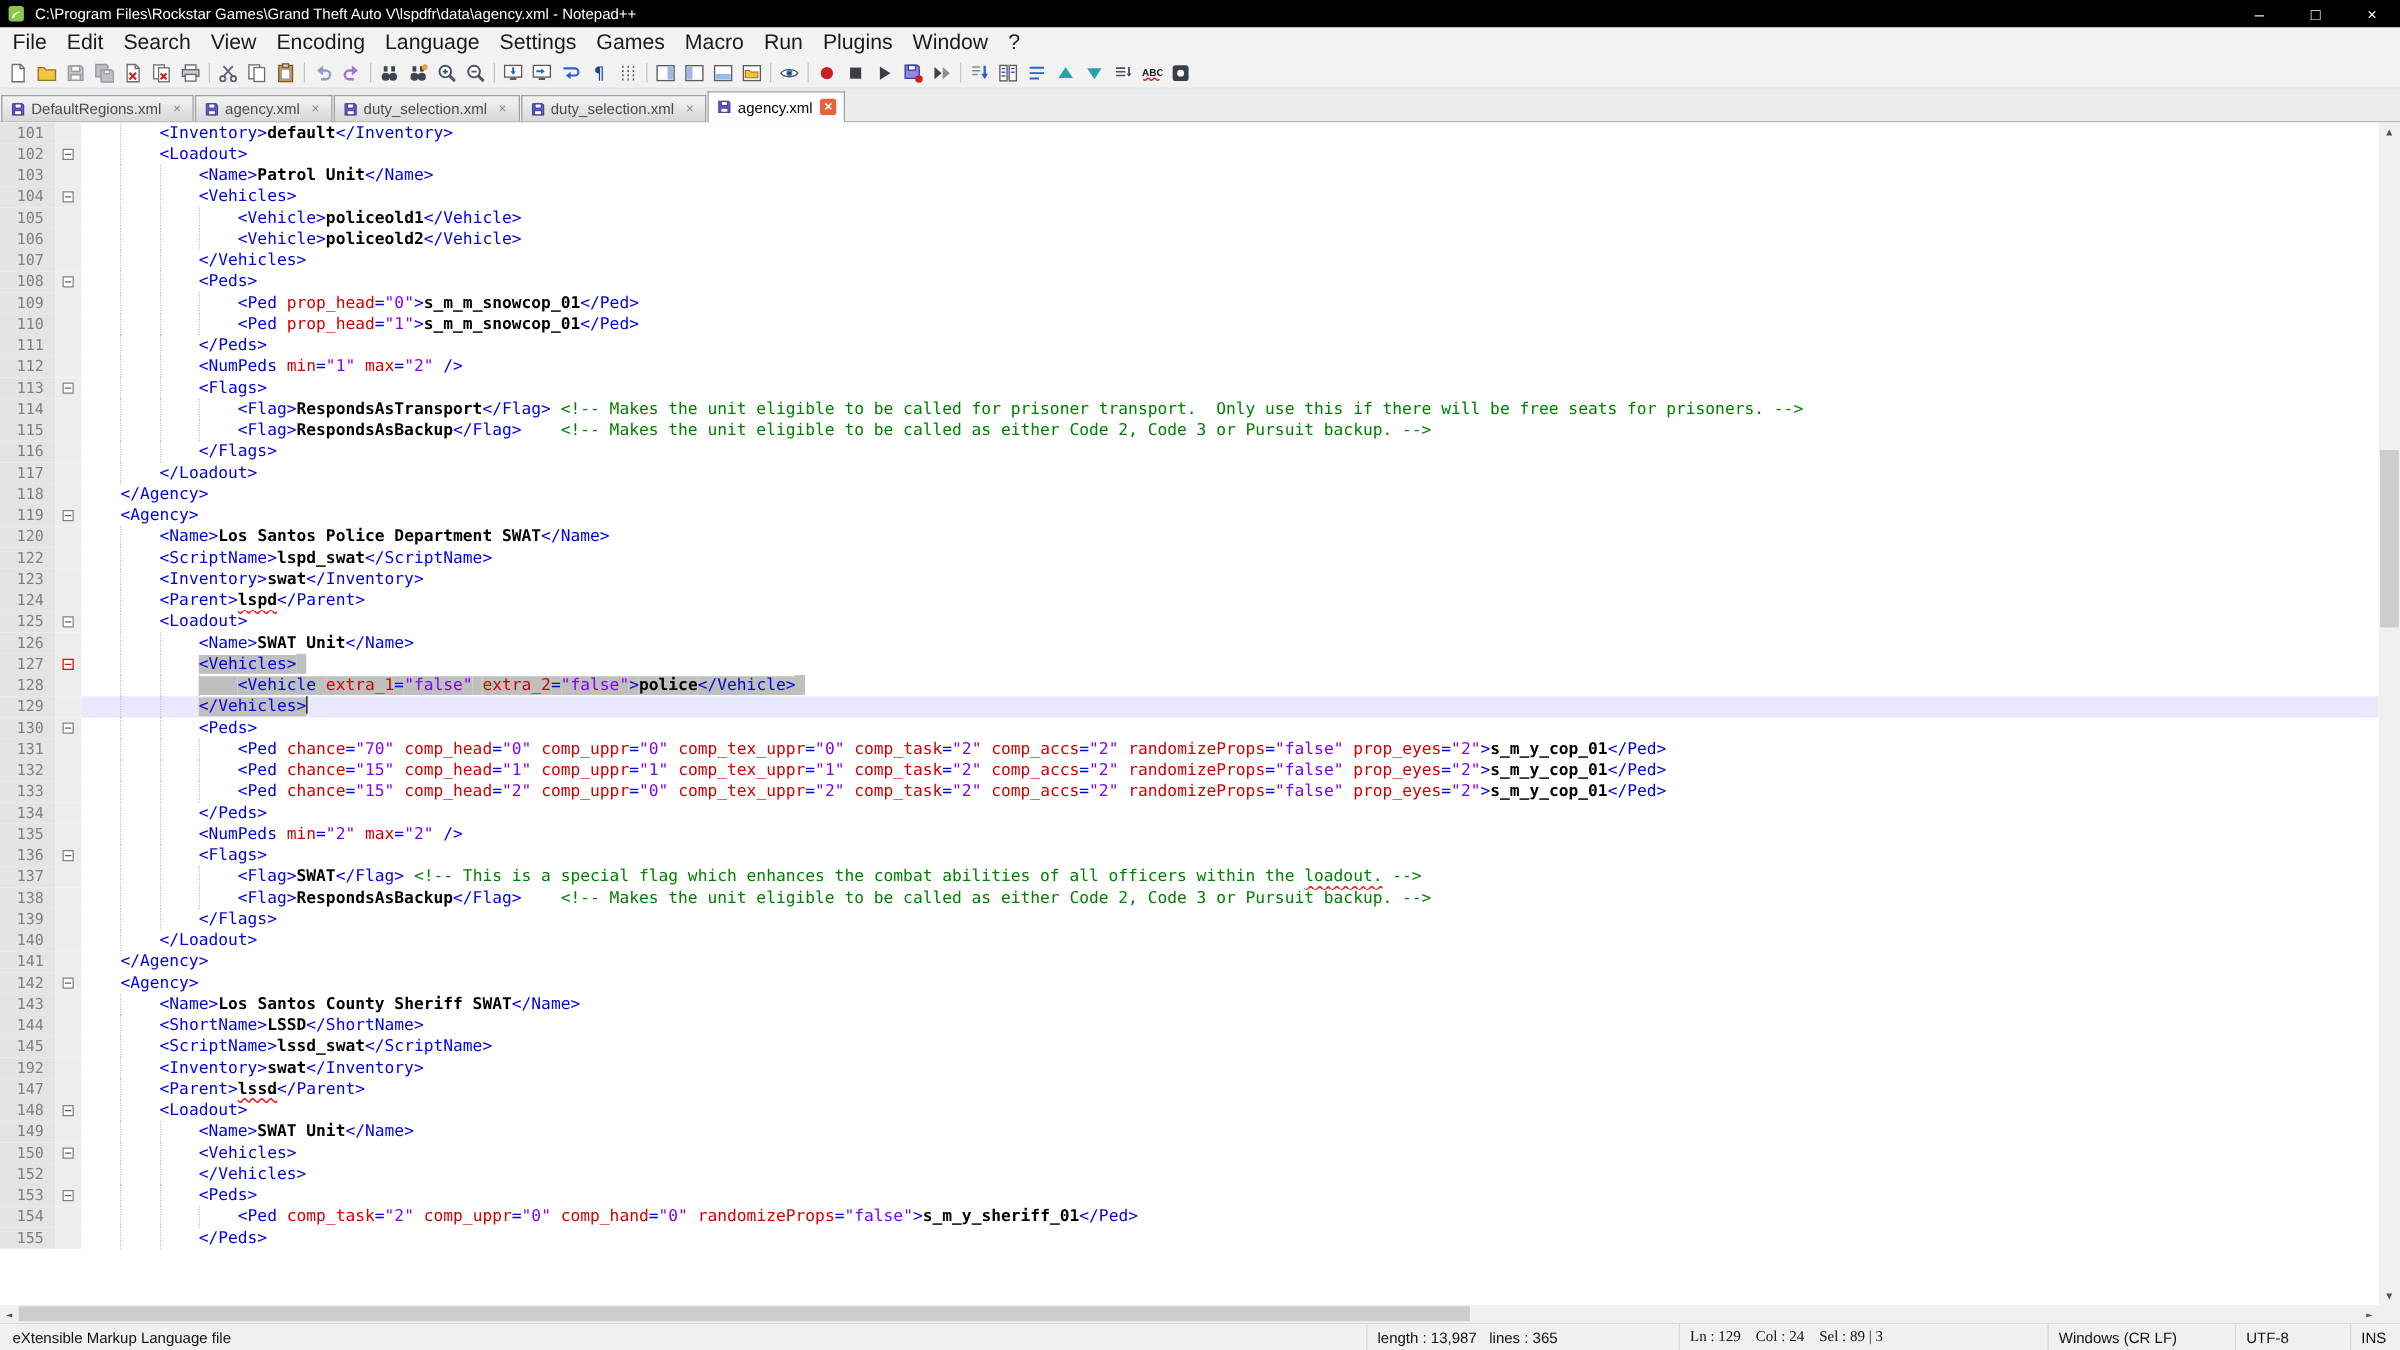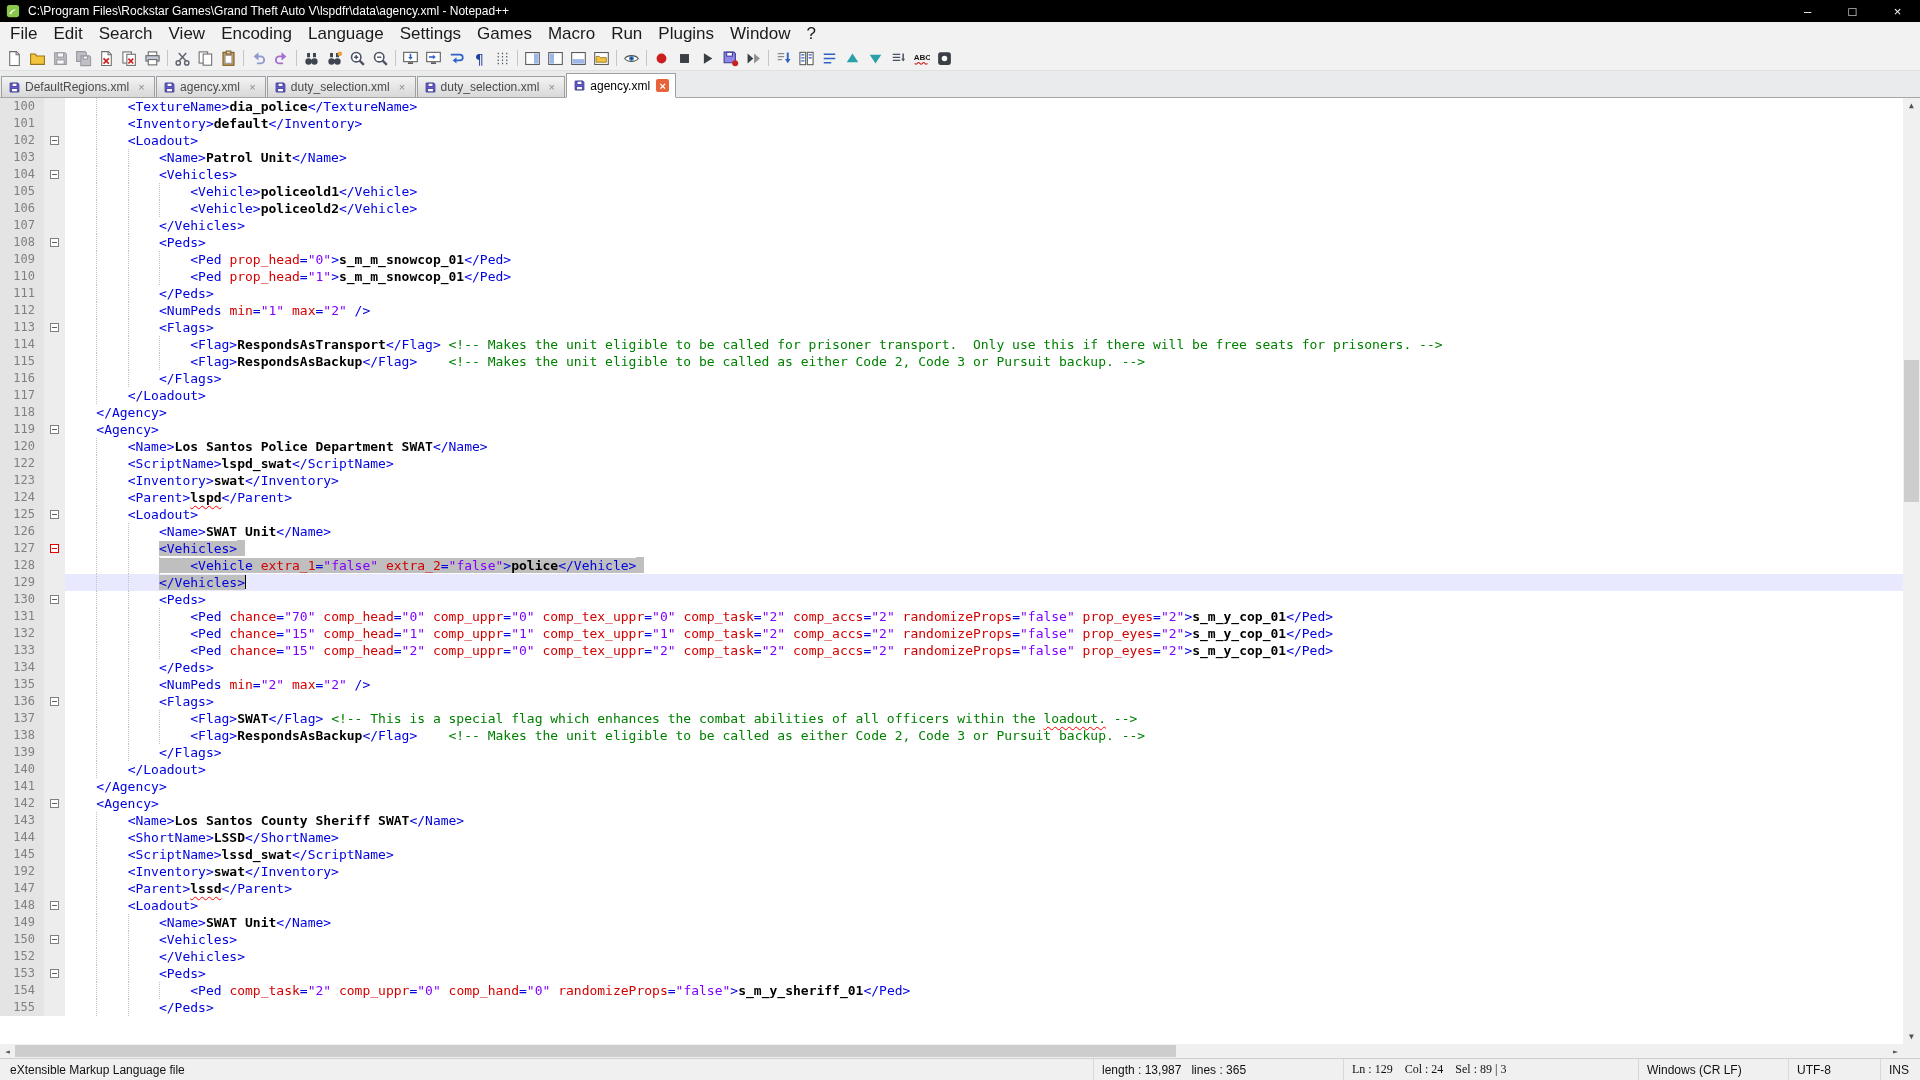--- a/index.html
+++ b/index.html
@@ -512,25 +512,20 @@
           </svg>
         </span>
         <span class="tab-label">agency.xml</span>
         <span class="tab-close">×</span>
       </div>
     </div>
 
   <div class="editor">
     <div class="lines">
         <div class="row">
-          <span class="lnum">100</span>
-          <span class="foldcol"></span>
-          <span class="code"><span class="guide" style="left: 31.308px;"></span><span class="tk-w">        </span><span class="tk-t">&lt;TextureName&gt;</span><span class="tk-x">dia_police</span><span class="tk-t">&lt;/TextureName&gt;</span></span>
-        </div>
-        <div class="row">
           <span class="lnum">101</span>
           <span class="foldcol"></span>
           <span class="code"><span class="guide" style="left: 31.308px;"></span><span class="tk-w">        </span><span class="tk-t">&lt;Inventory&gt;</span><span class="tk-x">default</span><span class="tk-t">&lt;/Inventory&gt;</span></span>
         </div>
         <div class="row">
           <span class="lnum">102</span>
           <span class="foldcol">
             <span class="foldbox"></span>
           </span>
           <span class="code"><span class="guide" style="left: 31.308px;"></span><span class="tk-w">        </span><span class="tk-t">&lt;Loadout&gt;</span></span>

